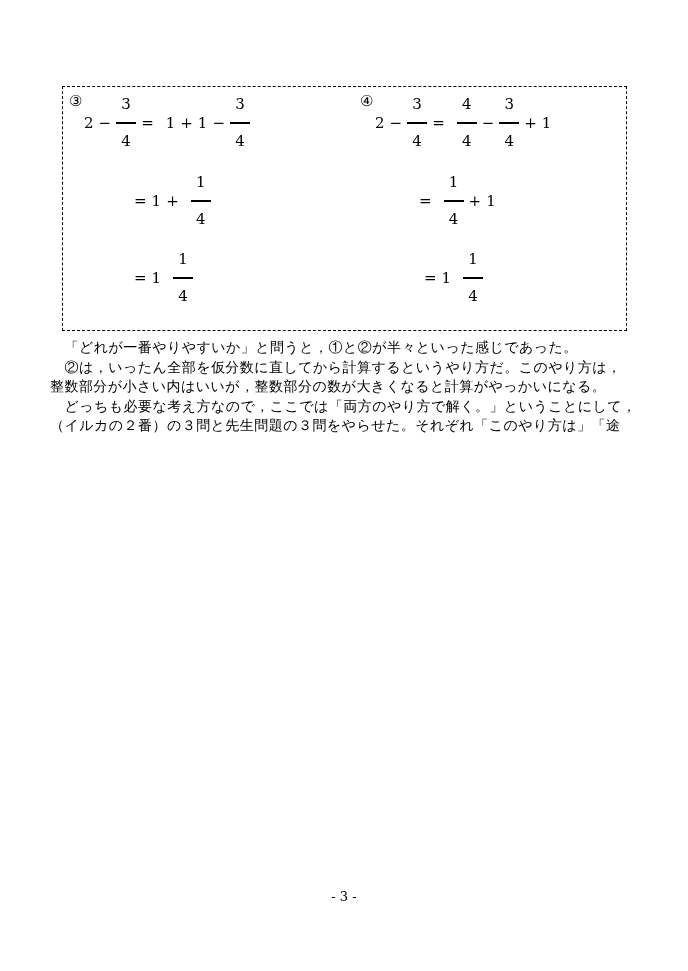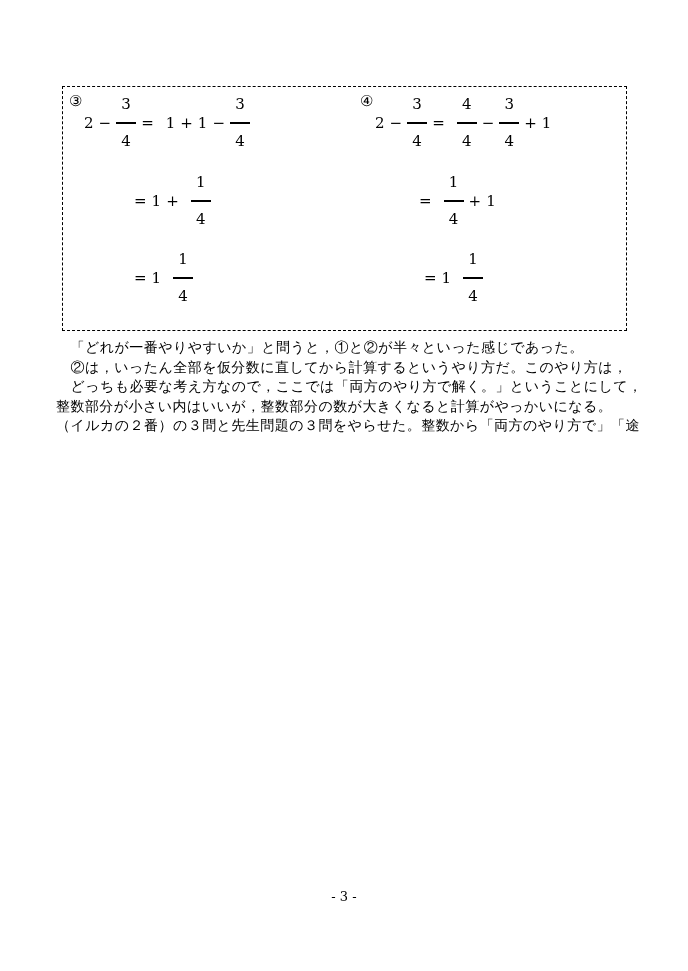--- a/index.html
+++ b/index.html
@@ -54,21 +54,21 @@
   .frac .num { line-height: 15px; margin-bottom: 10px; }
   .frac .den { line-height: 15px; margin-top: 10px; }
   .frac .fbar {
     width: 20px; height: 0;
     border-top: 2px solid #000000;
   }
   .sp { margin-left: 7px; }
   
   .bodytext {
     position: absolute;
-    left: 56px; top: 338px;
+    left: 50px; top: 338px;
     width: 584px;
     font-size: 14px;
     line-height: 19.5px;
     letter-spacing: 0.45px;
   }
   .bodytext .line { white-space: pre; }
   
   .page-number {
     position: absolute;
     left: 0; top: 890px;
@@ -91,20 +91,20 @@
 
     <span class="badge b2">④</span>
     <div class="eqrow r21"><span class="tok">2</span><span class="tok">−</span><span class="frac"><span class="num">3</span><span class="fbar"></span><span class="den">4</span></span><span class="tok">=</span><span class="frac sp"><span class="num">4</span><span class="fbar"></span><span class="den">4</span></span><span class="tok">−</span><span class="frac"><span class="num">3</span><span class="fbar"></span><span class="den">4</span></span><span class="tok">+</span><span class="tok">1</span></div>
     <div class="eqrow r22"><span class="tok">=</span><span class="frac sp"><span class="num">1</span><span class="fbar"></span><span class="den">4</span></span><span class="tok">+</span><span class="tok">1</span></div>
     <div class="eqrow r23"><span class="tok">=</span><span class="tok">1</span><span class="frac sp"><span class="num">1</span><span class="fbar"></span><span class="den">4</span></span></div>
   </div>
 
   <div class="bodytext">
     <div class="line">　「どれが一番やりやすいか」と問うと，①と②が半々といった感じであった。</div>
     <div class="line">　②は，いったん全部を仮分数に直してから計算するというやり方だ。このやり方は，</div>
+    <div class="line">整数部分が小さい内はいいが，整数部分の数が大きくなると計算がやっかいになる。</div>
     <div class="line">　どっちも必要な考え方なので，ここでは「両方のやり方で解く。」ということにして，</div>
-    <div class="line">整数部分が小さい内はいいが，整数部分の数が大きくなると計算がやっかいになる。</div>
-    <div class="line">（イルカの２番）の３問と先生問題の３問をやらせた。整数から「両方のやり方で」「途</div>
+    <div class="line">（イルカの２番）の３問と先生問題の３問をやらせた。それぞれ「このやり方は」「途</div>
   </div>
 
   <div class="page-number">- 3 -</div>
 
 </div>
 
 </body></html>

